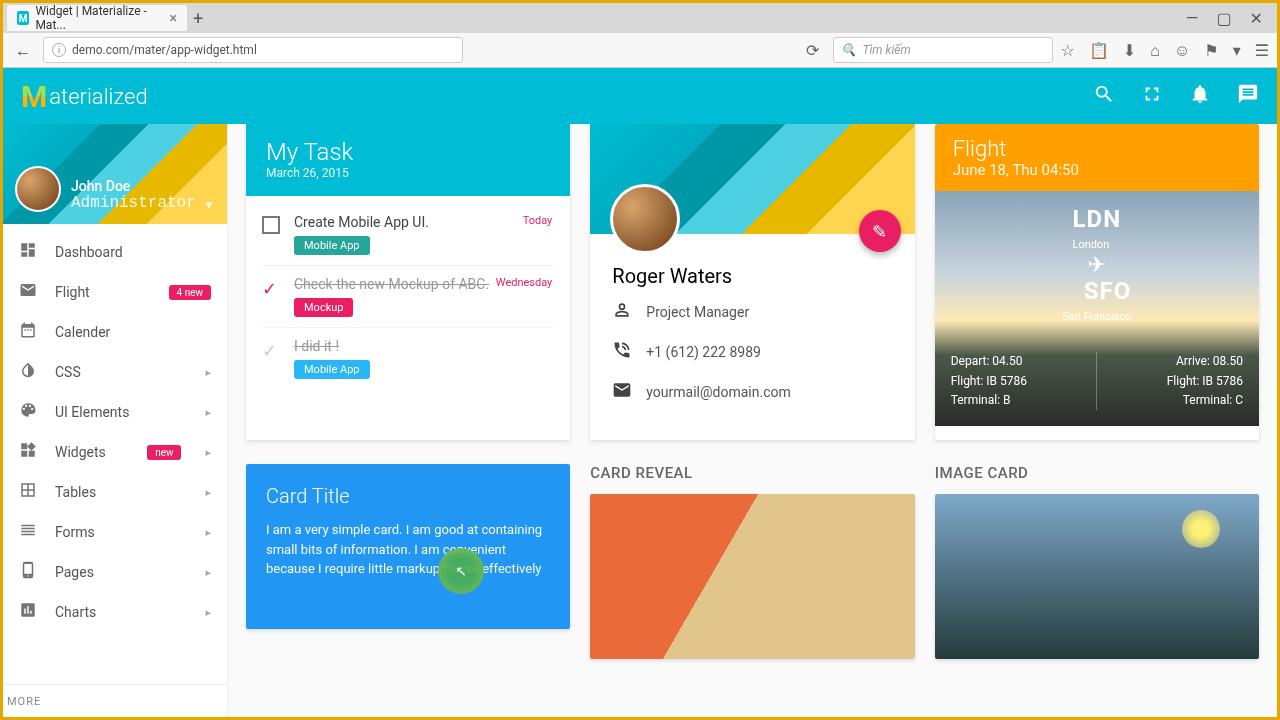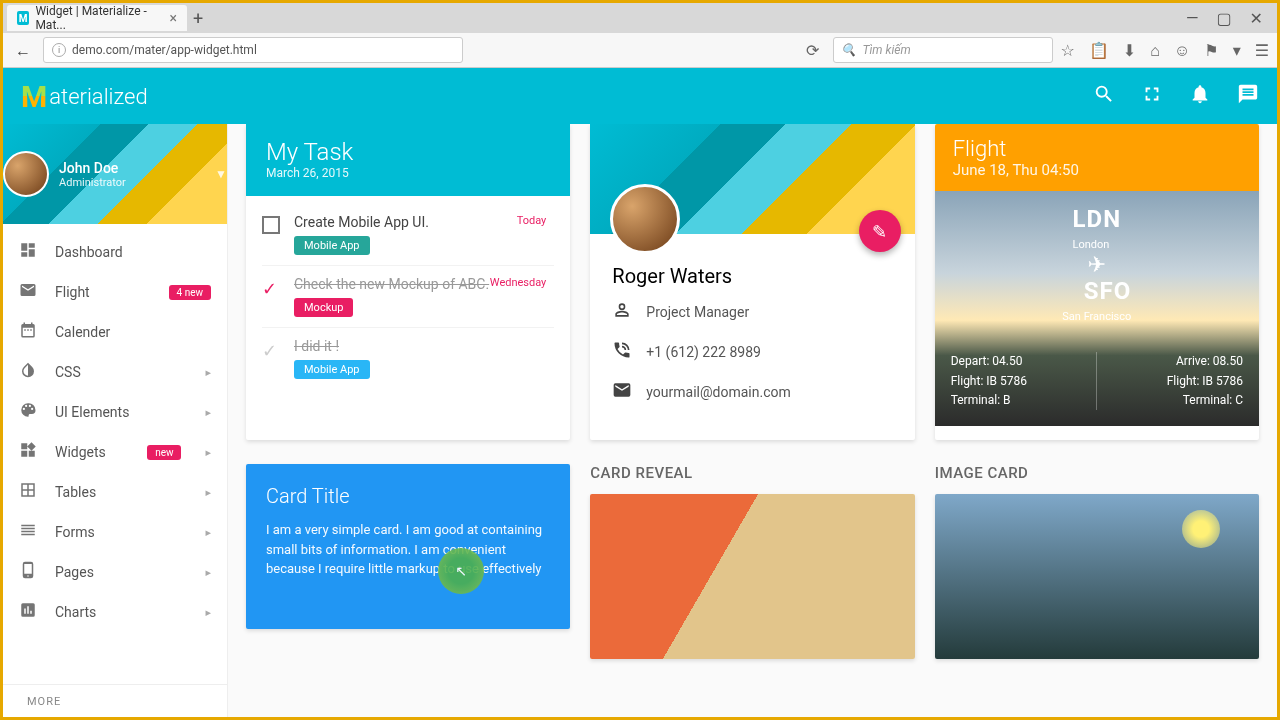--- a/index.html
+++ b/index.html
@@ -25,32 +25,32 @@
 
 .app-header { height: 56px; background: #00bcd4; display: flex; align-items: center; padding: 0 18px; color: #fff; }
 .brand { font-size: 22px; font-weight: 300; display: flex; align-items: center; }
 .brand .m { font-size: 30px; font-weight: bold; background: linear-gradient(180deg,#a5e04a 50%,#ffb300 50%); -webkit-background-clip: text; color: transparent; margin-right: 2px; }
 .header-icons { margin-left: auto; display: flex; gap: 26px; font-size: 20px; }
 .header-icons span { cursor: pointer; }
 
 
 .layout { display: flex; height: calc(100% - 64px - 56px); }
 .sidebar { width: 225px; background: #fff; border-right: 1px solid #eee; display: flex; flex-direction: column; }
-.profile { height: 100px; background: linear-gradient(135deg,#00bcd4 0%,#00acc1 30%,#0097a7 30%,#0097a7 45%,#4dd0e1 45%,#4dd0e1 60%,#e6b800 60%,#e6b800 75%,#ffd54f 75%); display: flex; align-items: center; color: #fff; }
+.profile { height: 100px; background: linear-gradient(135deg,#00bcd4 0%,#00acc1 30%,#0097a7 30%,#0097a7 45%,#4dd0e1 45%,#4dd0e1 60%,#e6b800 60%,#e6b800 75%,#ffd54f 75%); display: flex; align-items: flex-end; padding: 12px; color: #fff; }
 .avatar { width: 46px; height: 46px; border-radius: 50%; background: radial-gradient(circle at 30% 30%, #d9a46b, #6b3a15); border: 2px solid #fff; margin-right: 10px; }
 .profile .name { font-size: 14px; font-weight: 500; }
-.profile .role { font-size: 11px; opacity: 0.9; }
+.profile .role { font-size: 16px; opacity: 0.9; font-family: Liberation Mono, monospace; }
 .profile .chev { margin-left: auto; opacity: 0.85; font-size: 12px; }
 
 .nav { flex: 1; overflow-y: auto; padding-top: 8px; }
 .nav-item { display: flex; align-items: center; height: 40px; padding: 0 16px; font-size: 14px; color: #555; cursor: pointer; gap: 18px; }
 .nav-item .icon { width: 18px; text-align: center; color: #757575; font-size: 16px; }
 .nav-item .badge { margin-left: auto; background: #e91e63; color: #fff; font-size: 10px; padding: 2px 8px; border-radius: 3px; }
 .nav-item .chev { margin-left: auto; color: #aaa; font-size: 11px; }
-.more-sep { border-top: 1px solid #eee; padding: 10px 24px; font-size: 11px; letter-spacing: 1px; color: #888; }
+.more-sep { border-top: 1px solid #eee; padding: 10px 4px; font-size: 11px; letter-spacing: 1px; color: #888; }
 
 
 .main { flex: 1; padding: 0 18px 18px; overflow-y: auto; background: #fafafa; }
 .cards-row { display: flex; gap: 20px; }
 .card { background: #fff; box-shadow: 0 2px 4px rgba(0,0,0,0.12); border-radius: 2px; }
 
 
 .task-card { flex: 1; }
 .task-head { background: #00bcd4; color: #fff; padding: 14px 20px 16px; }
 .task-head h2 { font-size: 24px; font-weight: 300; }
@@ -58,21 +58,21 @@
 .task-list { padding: 8px 16px 14px; }
 .task-item { display: flex; align-items: flex-start; padding: 10px 0; border-bottom: 1px solid #f2f2f2; position: relative; }
 .task-item:last-child { border-bottom: none; }
 .task-check { width: 18px; height: 18px; border: 2px solid #777; margin-right: 14px; margin-top: 2px; flex-shrink: 0; }
 .task-done .task-check { border: none; color: #e91e63; font-size: 18px; }
 .task-done2 .task-check { border: none; color: #ccc; font-size: 18px; }
 .task-body { flex: 1; }
 .task-title { font-size: 14px; color: #444; }
 .task-done .task-title, .task-done2 .task-title { text-decoration: line-through; color: #999; }
 .task-tag { display: inline-block; margin-top: 6px; padding: 3px 10px; border-radius: 3px; color: #fff; font-size: 11px; }
-.task-when { position: absolute; right: 8px; top: 10px; font-size: 11px; color: #e91e63; }
+.task-when { position: absolute; right: 2px; top: 10px; font-size: 11px; color: #e91e63; }
 
 
 .prof-card { flex: 1; }
 .prof-cover { height: 110px; background: linear-gradient(135deg,#00bcd4 0%,#00acc1 30%,#0097a7 30%,#0097a7 45%,#4dd0e1 45%,#4dd0e1 60%,#e6b800 60%,#e6b800 75%,#ffd54f 75%); position: relative; }
 .prof-cover .big-avatar { width: 70px; height: 70px; border-radius: 50%; border: 3px solid #fff; background: radial-gradient(circle at 30% 30%, #d9a46b, #6b3a15); position: absolute; bottom: -20px; left: 20px; }
 .prof-cover .fab { position: absolute; right: 14px; bottom: -18px; width: 42px; height: 42px; border-radius: 50%; background: #e91e63; color: #fff; display: flex; align-items: center; justify-content: center; font-size: 18px; box-shadow: 0 3px 6px rgba(0,0,0,.3); }
 .prof-body { padding: 30px 22px 20px; }
 .prof-body h3 { font-size: 20px; font-weight: 400; margin-bottom: 12px; }
 .prof-line { display: flex; align-items: center; gap: 14px; font-size: 14px; color: #555; margin-bottom: 16px; }
 .prof-line .icon { font-size: 18px; color: #444; width: 20px; }

